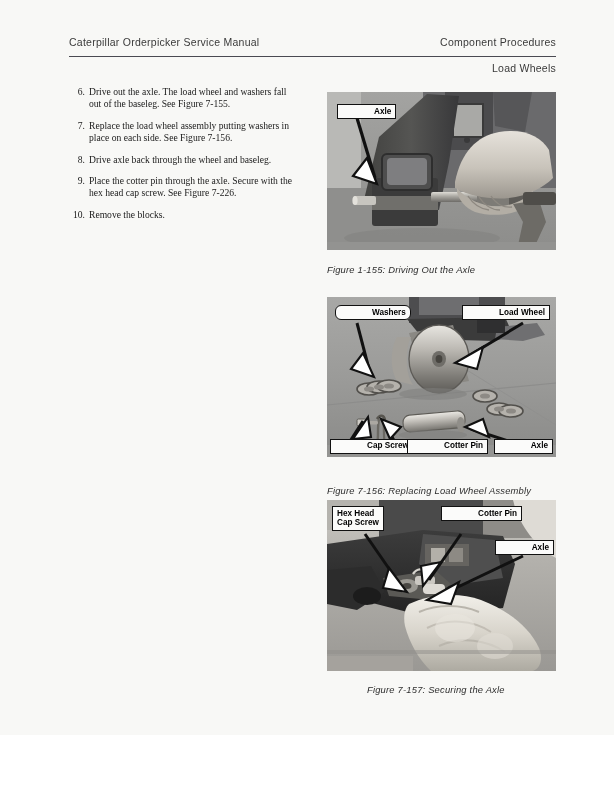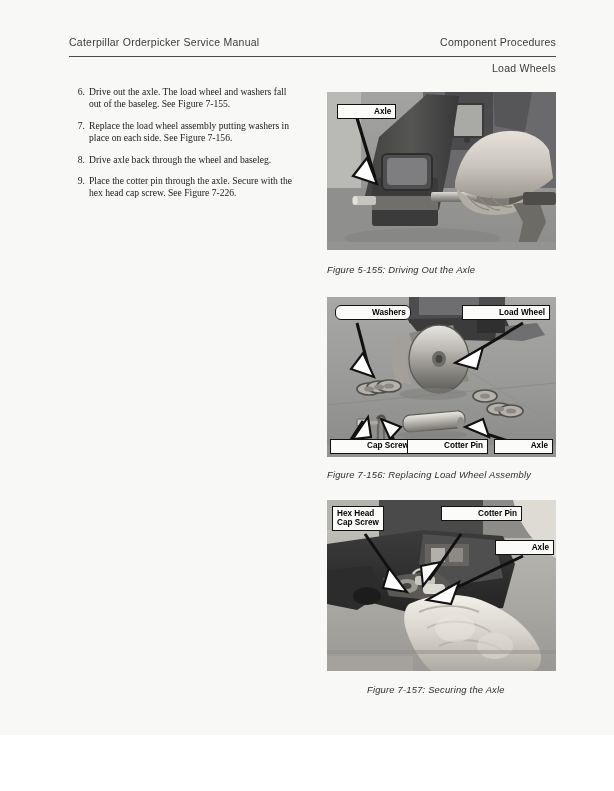--- a/index.html
+++ b/index.html
@@ -172,20 +172,24 @@
       <span class="txt">Replace the load wheel assembly putting washers in place on each side. See Figure 7-156.</span>
     </div>
     <div class="step">
       <span class="num">8.</span>
       <span class="txt">Drive axle back through the wheel and baseleg.</span>
     </div>
     <div class="step">
       <span class="num">9.</span>
       <span class="txt">Place the cotter pin through the axle. Secure with the hex head cap screw. See Figure 7-226.</span>
     </div>
+    <div class="step">
+      <span class="num">10.</span>
+      <span class="txt">Remove the blocks.</span>
+    </div>
   </div>
 
   <div class="figcol">
 
     <div class="figure" style="height:180px;">
       <div class="photo" style="height:158px;">
         <svg viewBox="0 0 229 158" width="229" height="158" preserveAspectRatio="none" style="display:block;">
           <defs>
             <linearGradient id="f1floor" x1="0" y1="0" x2="0" y2="1">
               <stop offset="0" stop-color="#a3a3a1"></stop>
@@ -247,21 +251,21 @@
           <ellipse cx="95" cy="146" rx="78" ry="10" fill="#7e7e7c" opacity="0.45"></ellipse>
           <rect x="0" y="150" width="229" height="8" fill="#939391"></rect>
         </svg>
 
         <svg class="arrowsvg" viewBox="0 0 229 158" preserveAspectRatio="none">
           <path d="M30 26 L48 86" stroke="#111" stroke-width="3.2" fill="none"></path>
           <path d="M40 66 L50 92 L26 84 Z" fill="#ffffff" stroke="#111" stroke-width="2.2" stroke-linejoin="miter"></path>
         </svg>
         <div class="callout center" style="left:10px; top:12px;">Axle</div>
       </div>
-      <div class="caption" style="margin-top:14px;">Figure 5-155:  Driving Out the Axle</div>
+      <div class="caption" style="margin-top:14px;">Figure 1-155:  Driving Out the Axle</div>
     </div>
 
     <div class="figure" style="height:180px; margin-top:25px;">
       <div class="photo" style="height:160px;">
         <svg viewBox="0 0 229 160" width="229" height="160" preserveAspectRatio="none" style="display:block;">
           <defs>
             <linearGradient id="f2floor" x1="0" y1="0" x2="0" y2="1">
               <stop offset="0" stop-color="#a8a8a6"></stop>
               <stop offset="0.5" stop-color="#9b9b99"></stop>
               <stop offset="1" stop-color="#8a8a88"></stop>
@@ -353,21 +357,21 @@
 
           <path d="M200 150 L144 132" stroke="#111" stroke-width="3" fill="none"></path>
           <path d="M162 140 L138 130 L156 122 Z" fill="#ffffff" stroke="#111" stroke-width="2.1"></path>
         </svg>
         <div class="callout center" style="left:8px; top:8px;border-radius:6px;">Washers</div>
         <div class="callout center" style="right:6px; top:8px;">Load Wheel</div>
         <div class="callout center" style="left:3px; bottom:3px;">Cap Screw</div>
         <div class="callout center" style="left:80px; bottom:3px;">Cotter Pin</div>
         <div class="callout center" style="right:3px; bottom:3px;">Axle</div>
       </div>
-      <div class="caption" style="margin-top:12px;">Figure 7-156:  Replacing Load Wheel Assembly</div>
+      <div class="caption" style="margin-top:28px;">Figure 7-156:  Replacing Load Wheel Assembly</div>
     </div>
 
     <div class="figure" style="height:190px; margin-top:23px;">
       <div class="photo" style="height:171px; background:#7dd3fc;">
         <svg viewBox="0 0 229 171" width="229" height="171" preserveAspectRatio="none" style="display:block;">
           <defs>
             <linearGradient id="f3bg" x1="0" y1="0" x2="0" y2="1">
               <stop offset="0" stop-color="#cdcbc6"></stop>
               <stop offset="0.35" stop-color="#b3b1ac"></stop>
               <stop offset="1" stop-color="#9a9894"></stop>

